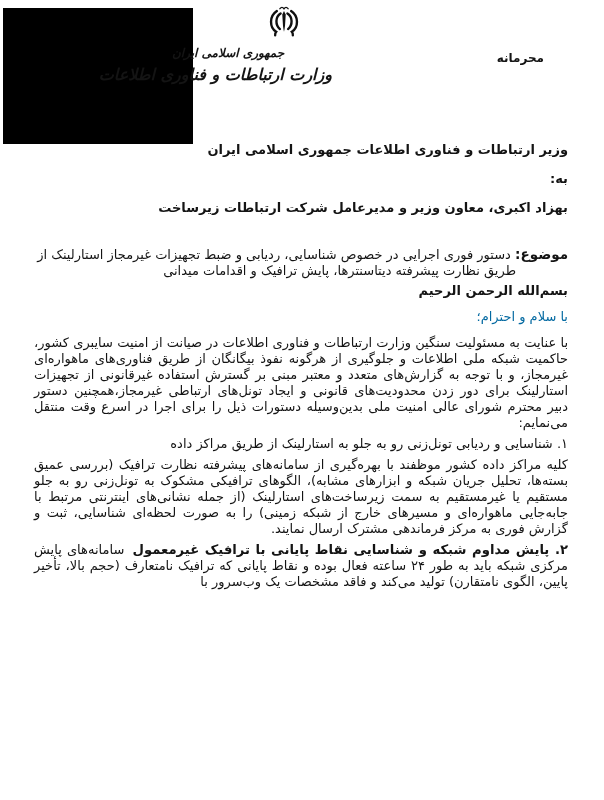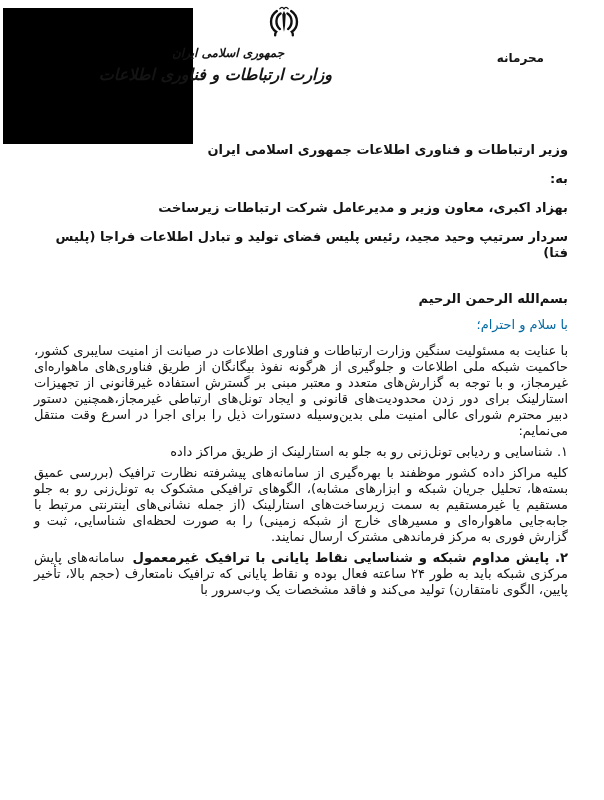--- a/index.html
+++ b/index.html
@@ -39,21 +39,21 @@
   .content p, .content h2 { font-size:13px; line-height:16px; }
   .from-name   { font-weight:bold; font-size:13.5px; margin-bottom:13px; }
   .from-title  { font-weight:bold; font-size:13.5px; margin-bottom:13px; }
   .to-label    { font-weight:bold; font-size:13.5px; margin-bottom:13px; }
   .recipient   { font-weight:bold; font-size:13px; margin-bottom:13px; }
   .subject {
     margin-top:30px; font-size:12.6px; line-height:21px;
     padding-right:52px; text-indent:-52px;
   }
   .subject .subject-label { font-weight:bold; font-size:13.5px; }
-  .bismillah   { margin-top:30px; font-weight:bold; font-size:14px; line-height:18px; }
+  .bismillah   { margin-top:4px; font-weight:bold; font-size:14px; line-height:18px; }
   .salutation  { margin-top:10px; font-size:11.5px; color:#0369a1; line-height:16px; }
   .para {
     margin-top:10px; font-size:12.4px; line-height:26px;
     text-align:justify;
   }
   .sec-heading { margin-top:5px; font-weight:normal; font-size:13.2px; line-height:17px; }
   .sec-body    { margin-top:5px; }
   .sec2        { margin-top:5px; line-height:24px; }
   .sec2 .sec-inline { font-weight:bold; font-size:13.2px; margin-inline-end:3px; }
 </style>
@@ -80,22 +80,25 @@
   <div class="lh-line2">وزارت ارتباطات و فناوری اطلاعات</div>
 </div>
 
 <div class="classification">محرمانه</div>
 
 <div class="content">
   <p class="from-title">وزیر ارتباطات و فناوری اطلاعات جمهوری اسلامی ایران</p>
   <p class="to-label">به:</p>
 
   <p class="recipient">بهزاد اکبری، معاون وزیر و مدیرعامل شرکت ارتباطات زیرساخت</p>
-  <p class="recipient">سردار سرتیپ وحید مجید، رئیس پلیس فضای تولید و تبادل اطلاعات فراجا (پلیس فتا)</p>
 
+  <p class="subject">
+    <span class="subject-label">موضوع:</span>
+    <span>دستور فوری اجرایی در خصوص شناسایی، ردیابی و ضبط تجهیزات غیرمجاز استارلینک از طریق نظارت پیشرفته دیتاسنترها، پایش ترافیک و اقدامات میدانی</span>
+  </p>
 
   <p class="bismillah">بسم‌الله الرحمن الرحیم</p>
   <p class="salutation">با سلام و احترام؛</p>
 
   <p class="para">با عنایت به مسئولیت سنگین وزارت ارتباطات و فناوری اطلاعات در صیانت از امنیت سایبری کشور، حاکمیت شبکه ملی اطلاعات و جلوگیری از هرگونه نفوذ بیگانگان از طریق فناوری‌های ماهواره‌ای غیرمجاز، و با توجه به گزارش‌های متعدد و معتبر مبنی بر گسترش استفاده غیرقانونی از تجهیزات استارلینک برای دور زدن محدودیت‌های قانونی و ایجاد تونل‌های ارتباطی غیرمجاز،همچنین دستور دبیر محترم شورای عالی امنیت ملی بدین‌وسیله دستورات ذیل را برای اجرا در اسرع وقت منتقل می‌نمایم:</p>
 
   <h2 class="sec-heading">۱. شناسایی و ردیابی تونل‌زنی رو به جلو به استارلینک از طریق مراکز داده</h2>
   <p class="para sec-body">کلیه مراکز داده کشور موظفند با بهره‌گیری از سامانه‌های پیشرفته نظارت ترافیک (بررسی عمیق بسته‌ها، تحلیل جریان شبکه و ابزارهای مشابه)، الگوهای ترافیکی مشکوک به تونل‌زنی رو به جلو مستقیم یا غیرمستقیم به سمت زیرساخت‌های استارلینک (از جمله نشانی‌های اینترنتی مرتبط با جابه‌جایی ماهواره‌ای و مسیرهای خارج از شبکه زمینی) را به صورت لحظه‌ای شناسایی، ثبت و گزارش فوری به مرکز فرماندهی مشترک ارسال نمایند.</p>
 
   <p class="para sec2">

